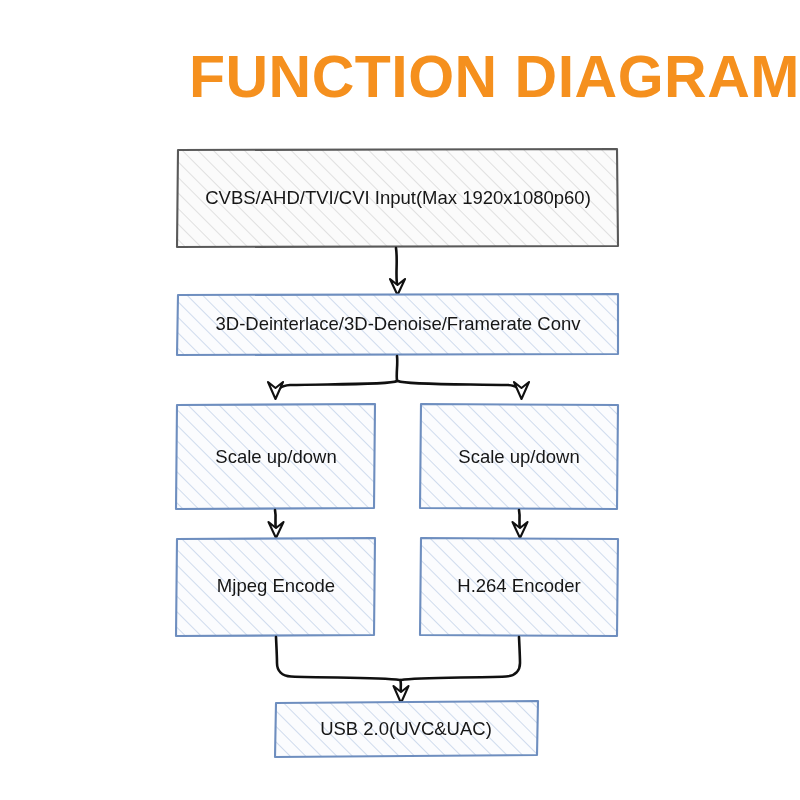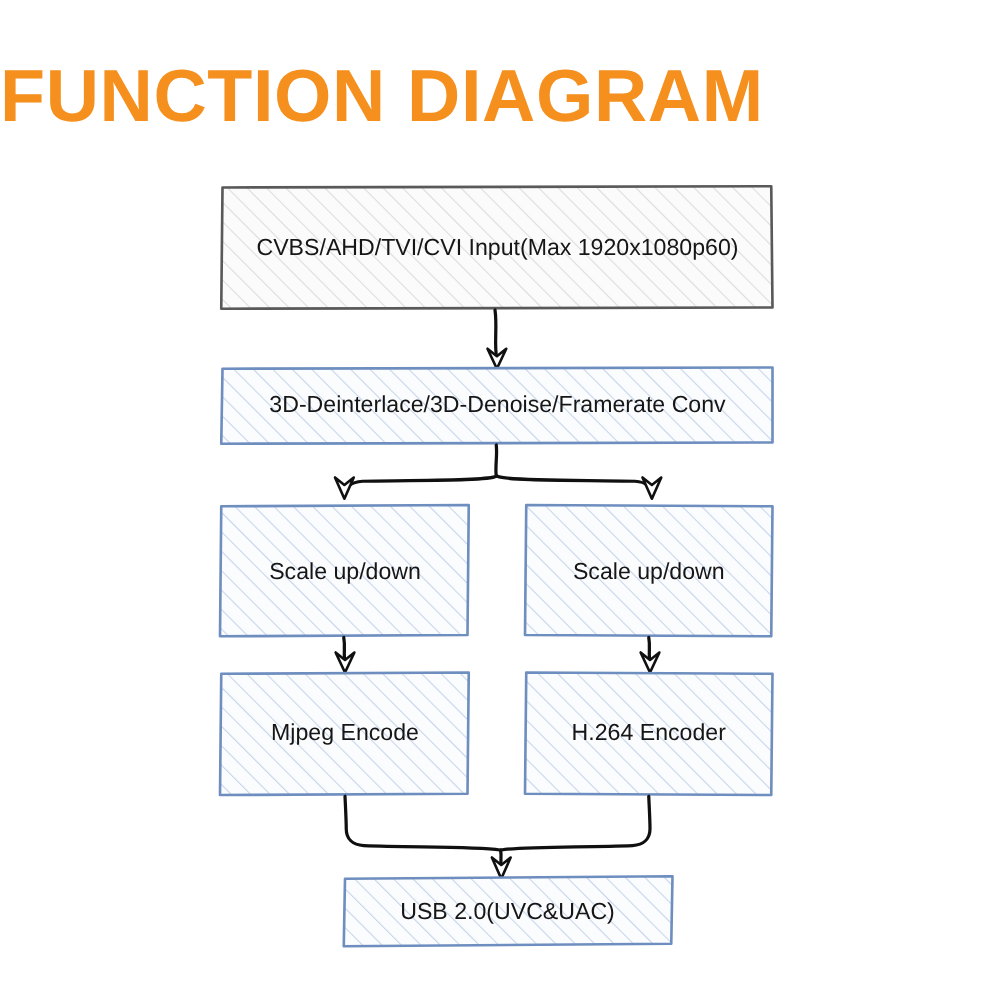--- a/index.html
+++ b/index.html
@@ -20,21 +20,21 @@
     position: relative;
     width: 800px;
     height: 800px;
     background: #ffffff;
   }
   #diagram-title {
     position: absolute;
     left: 0;
     top: 46px;
     width: 800px;
-    text-align: left;
+    text-align: right;
     font-family: "Liberation Sans", sans-serif;
     font-weight: 700;
     font-size: 59px;
     line-height: 62px;
     letter-spacing: 0.5px;
     color: #F5901E;
     white-space: nowrap;
     user-select: none;
   }
   #flow-svg {

